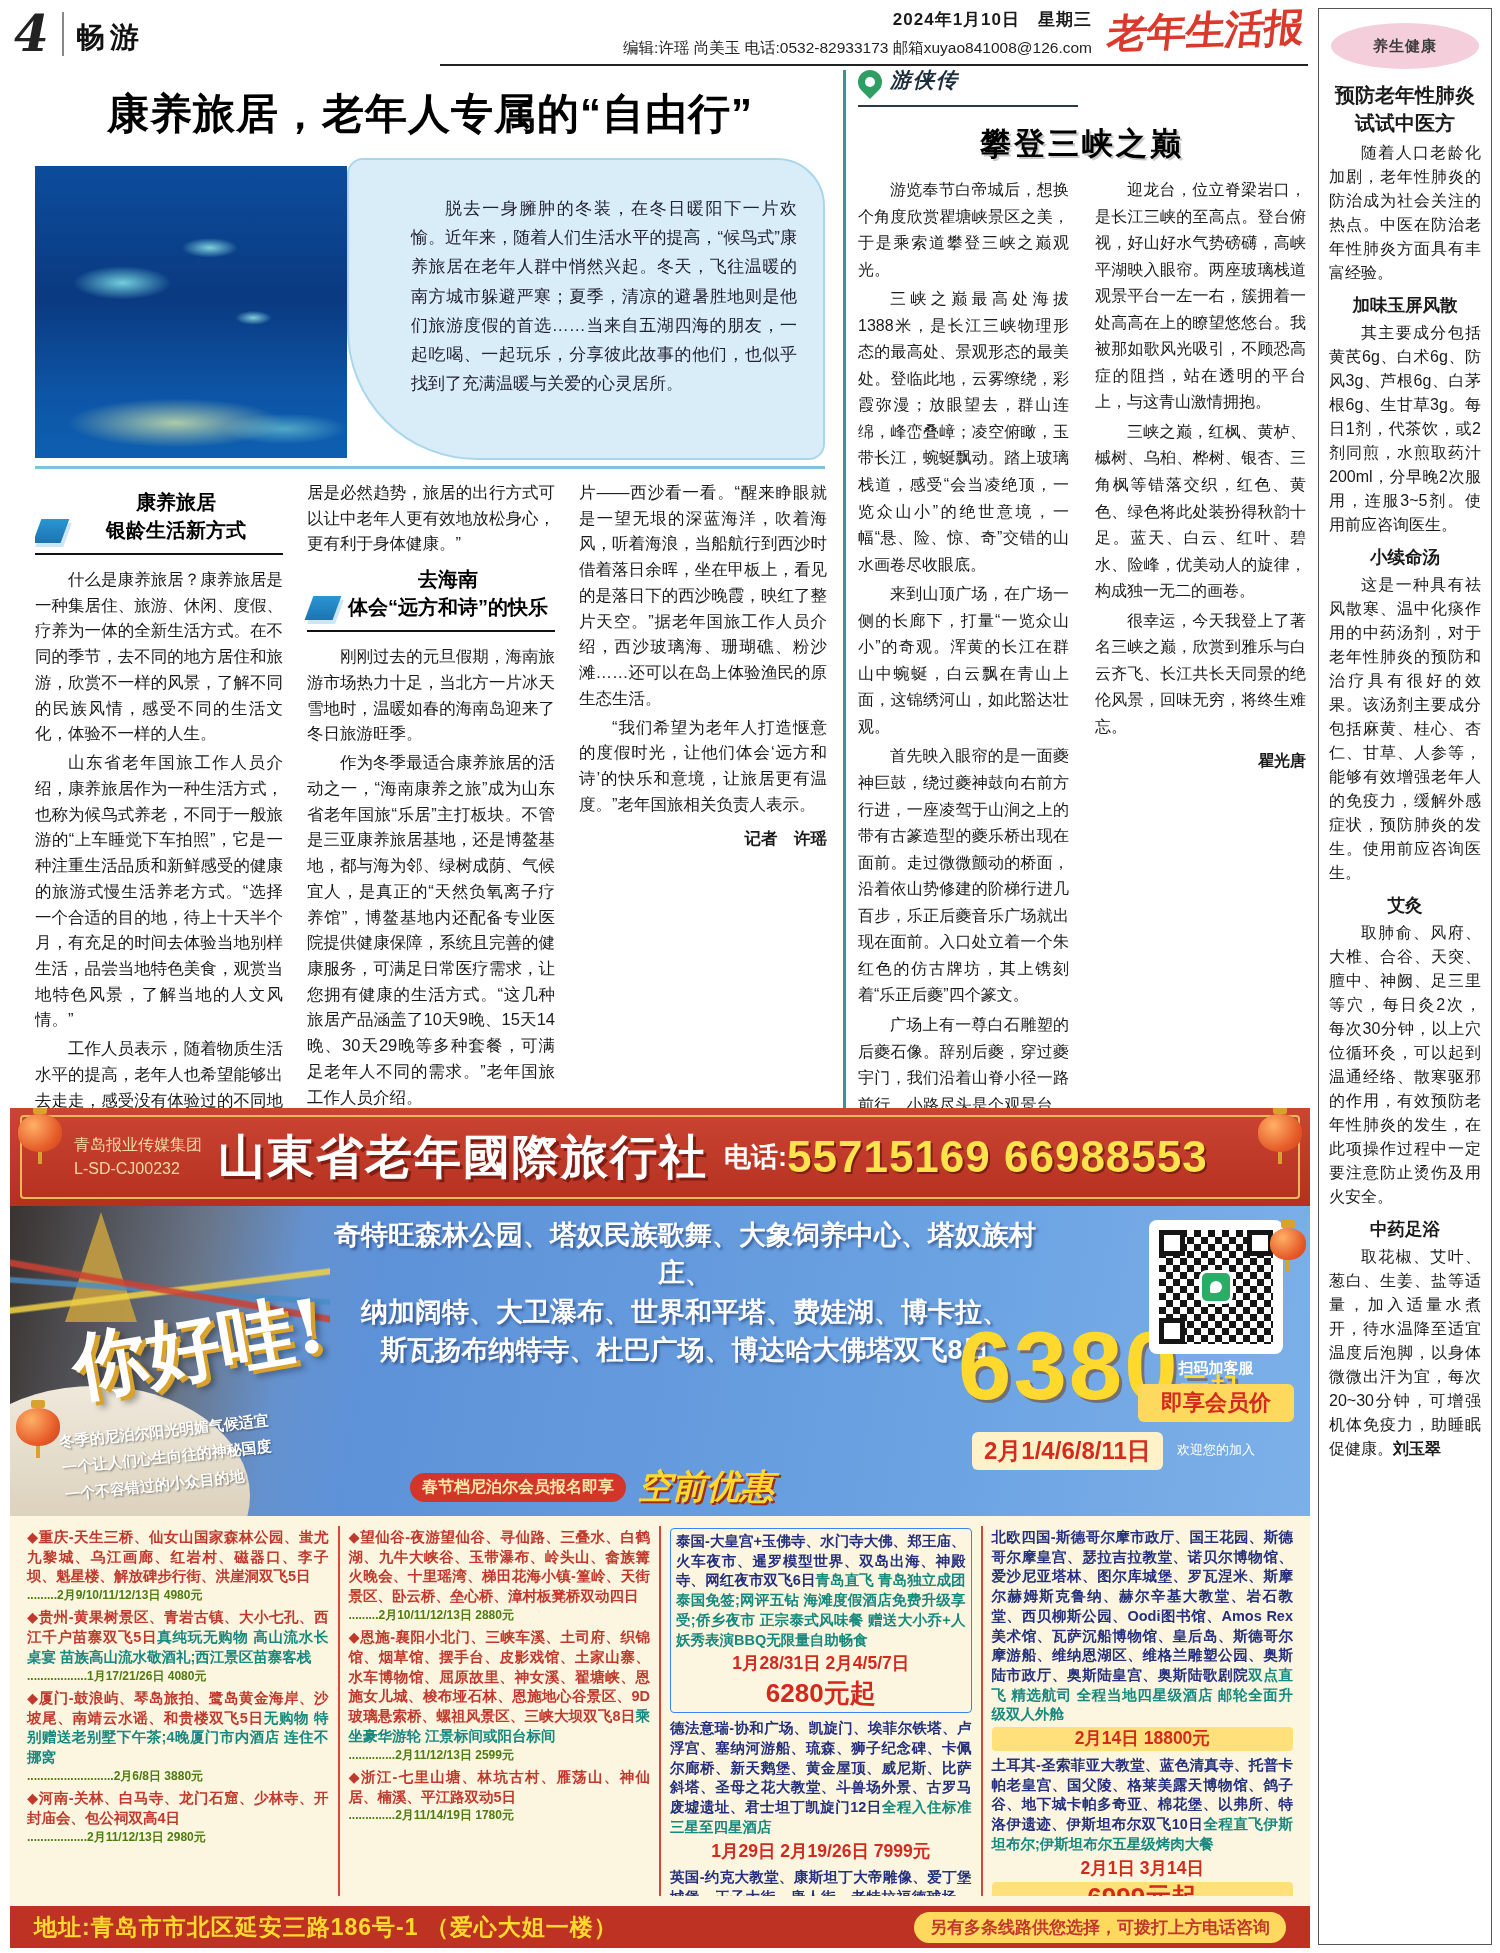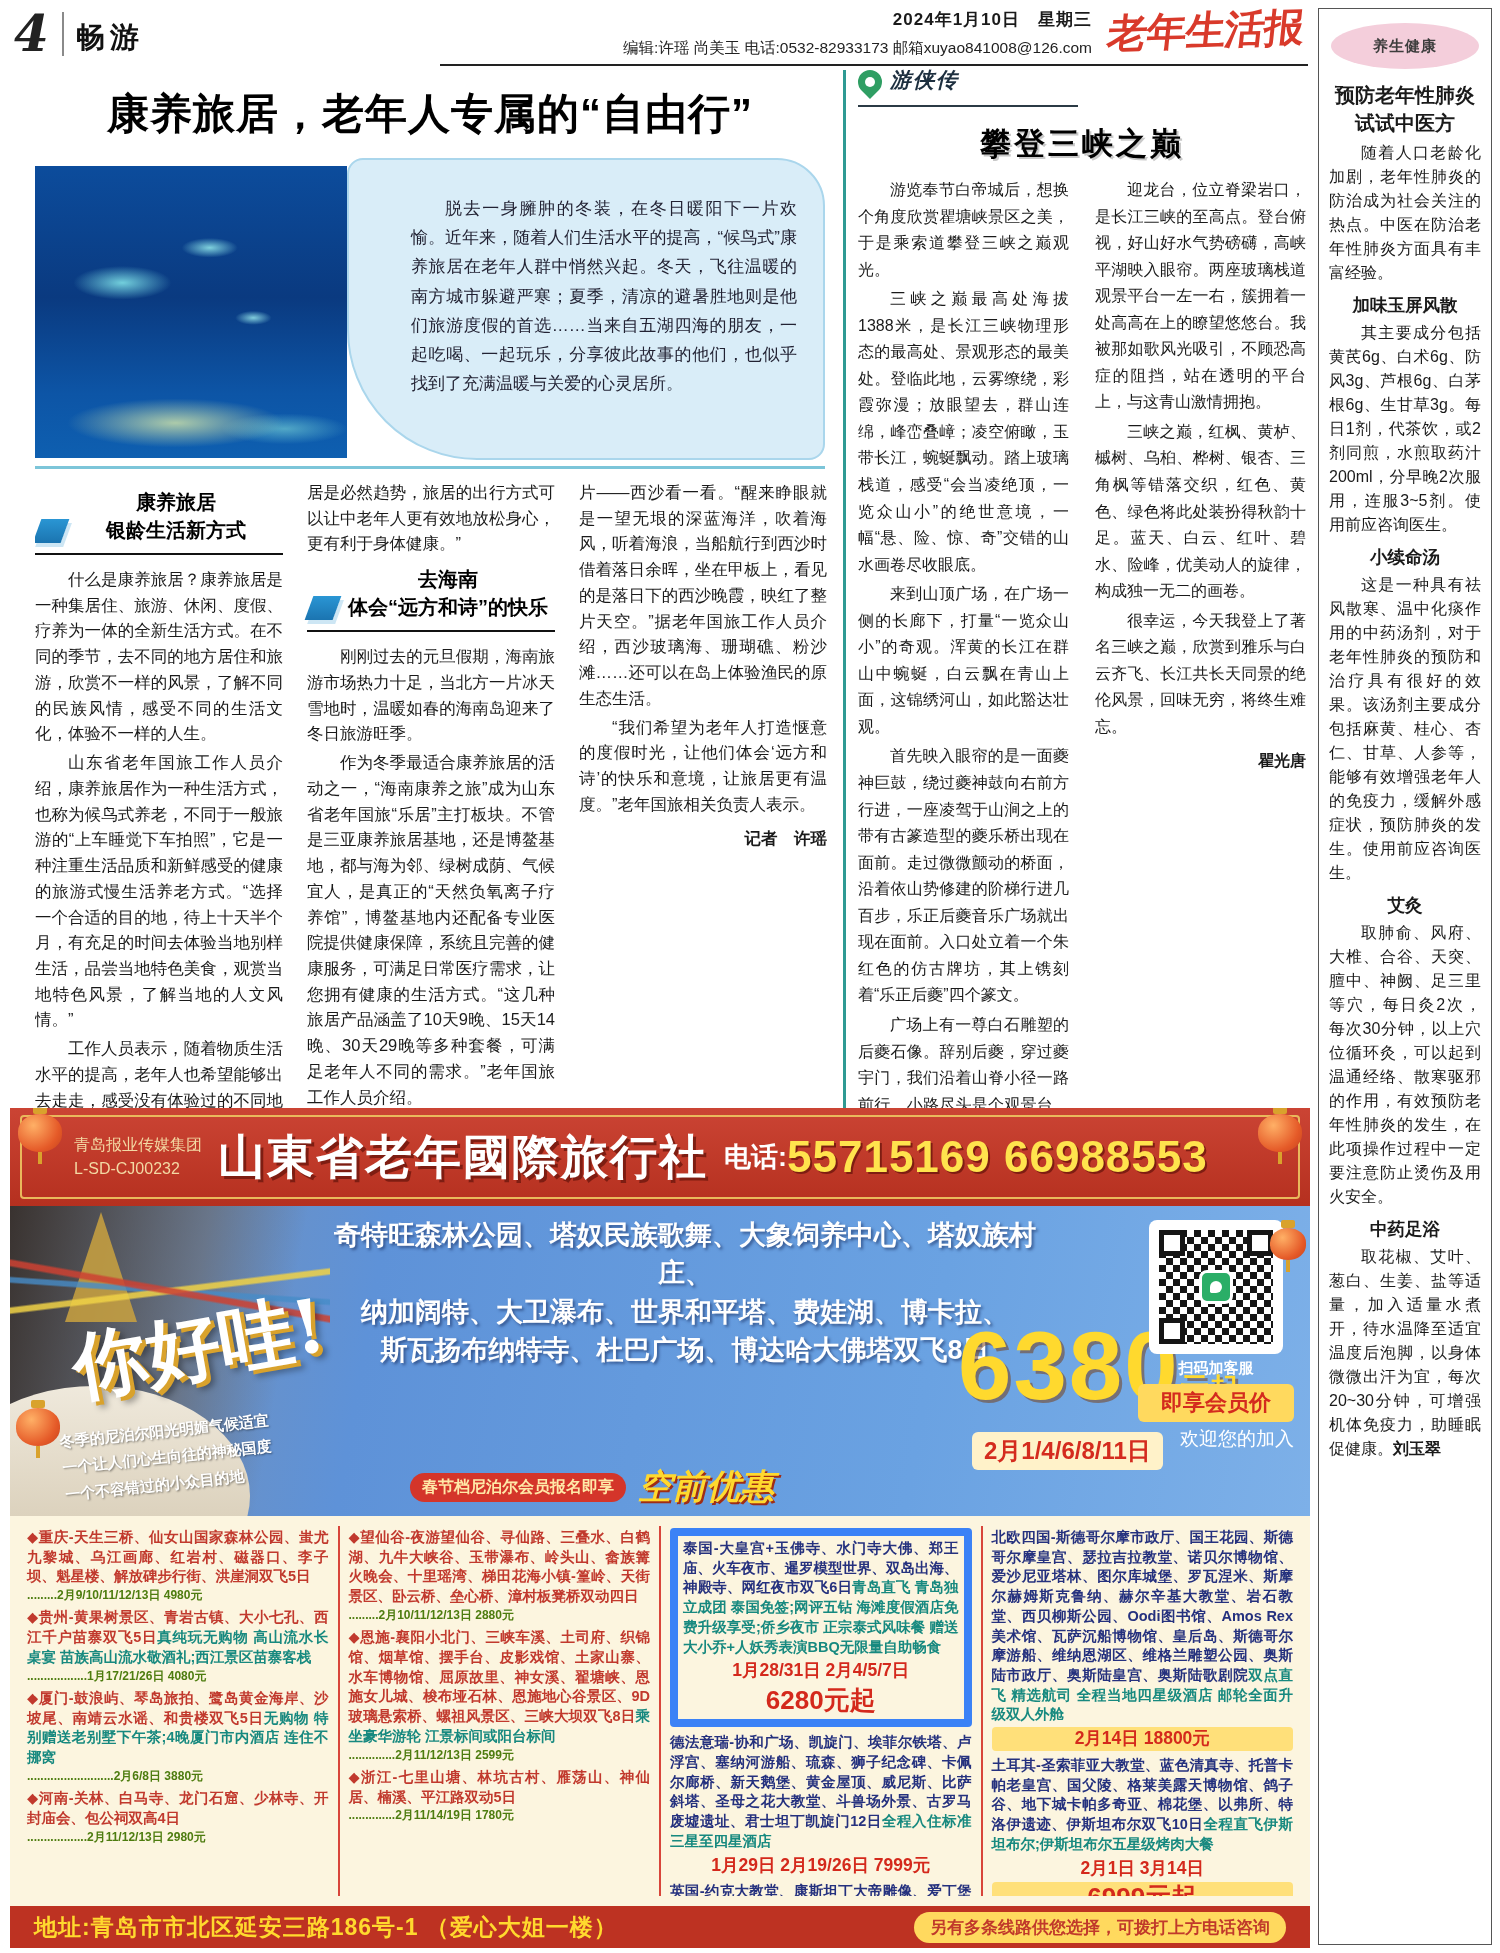--- a/index.html
+++ b/index.html
@@ -120,35 +120,35 @@
   .qr-panel { position:absolute; right:16px; top:14px; width:156px; text-align:center; z-index:3; }
   .qr { position:relative; width:134px; height:134px; margin:0 auto; background:#fff; border-radius:8px; }
   .qr-pat { position:absolute; inset:10px; background:repeating-conic-gradient(#151515 0% 25%, #fff 0% 50%); background-size:14px 14px; }
   .qr-c { position:absolute; width:26px; height:26px; border:5px solid #151515; background:#fff; }
   .c1 { left:10px; top:10px; } .c2 { right:10px; top:10px; } .c3 { left:10px; bottom:10px; }
   .wechat { position:absolute; left:50%; top:50%; width:34px; height:34px; margin:-17px 0 0 -17px;
             background:#2aae67; border-radius:8px; border:3px solid #fff; }
   .wechat::after { content:""; position:absolute; inset:8px; background:#fff; border-radius:50% 50% 50% 12%; }
   .qr-caption { color:#fff; font-size:15px; margin-top:5px; font-weight:700; }
   .member { margin-top:6px; background:#ffd95e; color:#d42b1e; font-size:22px; font-weight:900; padding:4px 4px; border-radius:6px; }
-  .join { color:#fff; font-size:19px; margin-top:4px;text-align:right; }
+  .join { color:#fff; font-size:13px; margin-top:19px; }
 
   .ad-list { position:relative; height:390px; background:#fcf5df; display:flex; padding:10px 8px; }
   .ad-col { flex:1 1 0; padding:2px 9px; border-right:2px solid #d8453a; font-size:14.5px; line-height:1.36; overflow:hidden; }
   .ad-col:last-child { border-right:none; }
   .itm { margin-bottom:5px; }
   .itm .t { text-align:justify; }
   .itm .main { color:#c1392d; font-weight:800; }
   .itm .main.navy { color:#25317e; }
   .itm .feat { color:#17897f; font-weight:800; }
   .dateline { color:#4d7c0f; font-weight:900; font-size:12px; }
   .date-center { color:#d4291c; font-weight:900; text-align:center; font-size:17.5px; margin:2px 0; }
   .price-big { color:#d4291c; font-weight:900; text-align:center; font-size:26px; line-height:1.2; }
   .hl { background:#ffe07a; border-radius:4px; }
-  .boxed { border:8px solid #3b82f6; border-radius:4px; padding:3px 5px; margin-bottom:6px; }
+  .boxed { border:1px solid #3b82f6; border-radius:4px; padding:3px 5px; margin-bottom:6px; }
 
   .ad-addr { position:relative; height:42px; background:#bd3222; display:flex; align-items:center;
              justify-content:space-between; padding:0 24px; }
   .addr-label { color:#ffd92e; font-weight:900; font-size:23px; letter-spacing:1px; }
   .addr-note { background:#ffd95e; color:#c0392b; font-weight:800; font-size:17px; padding:4px 16px; border-radius:16px; }
 </style>
 </head>
 <body>
 
 <div class="page">

